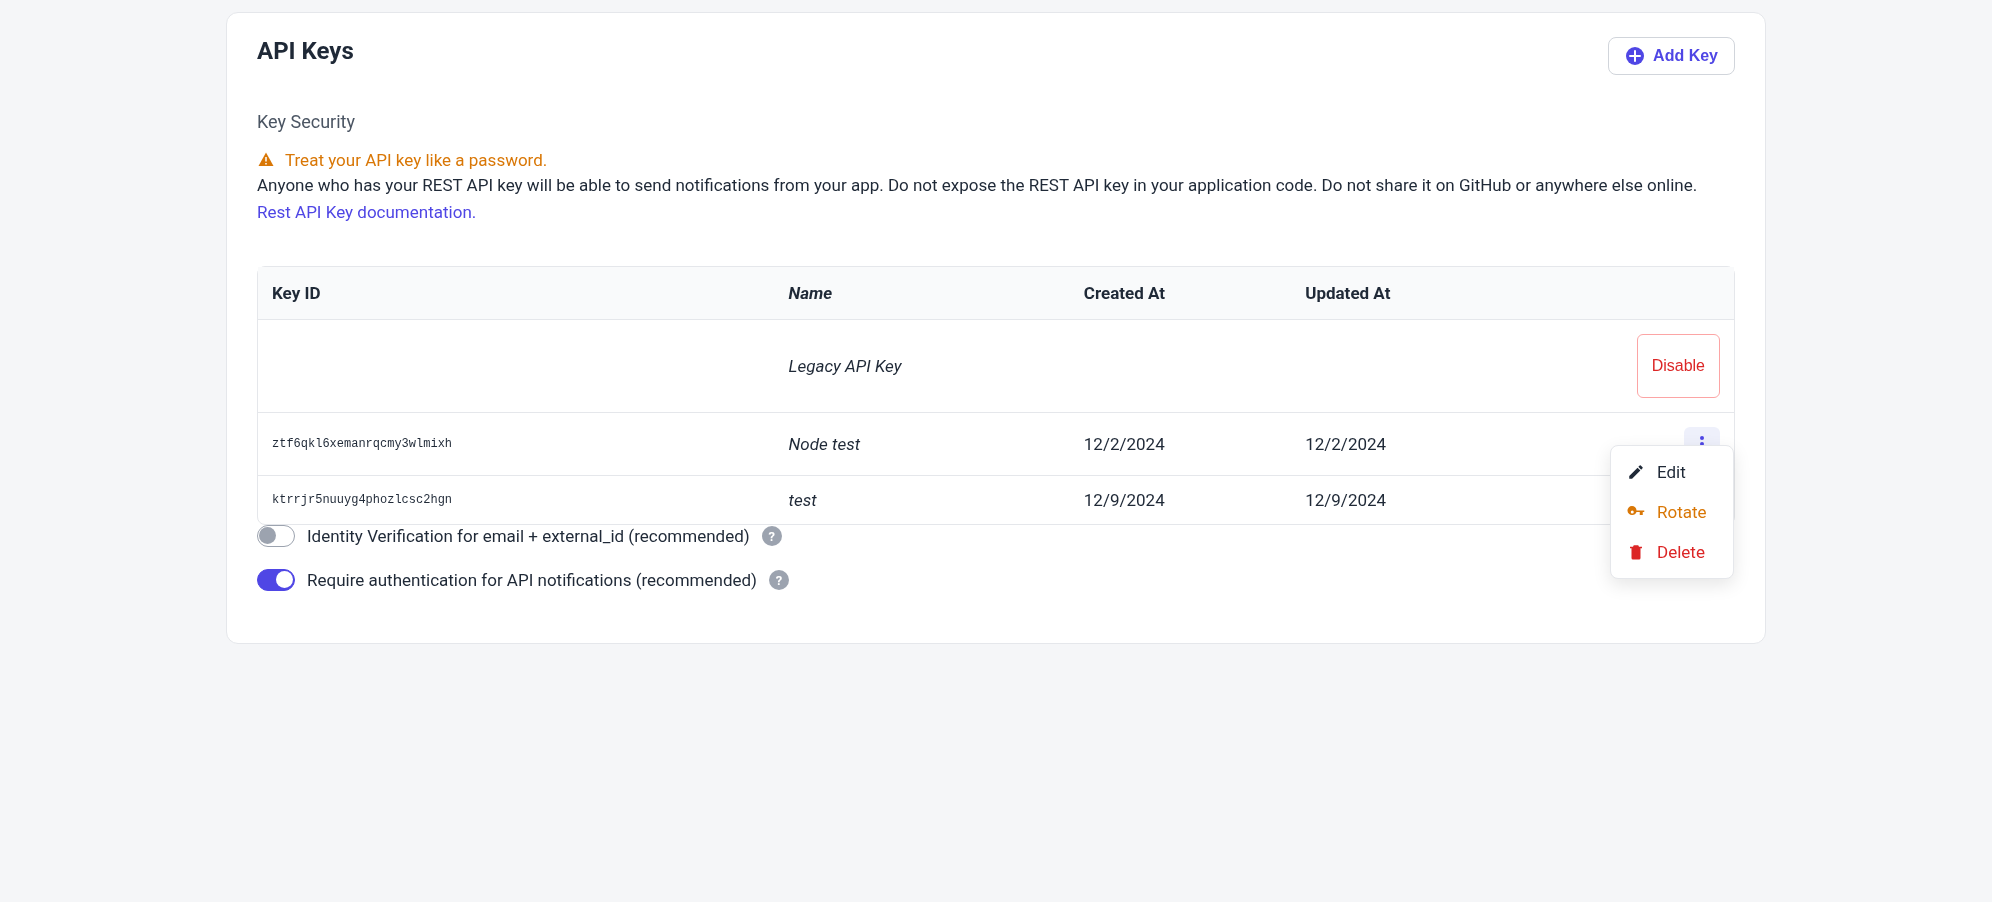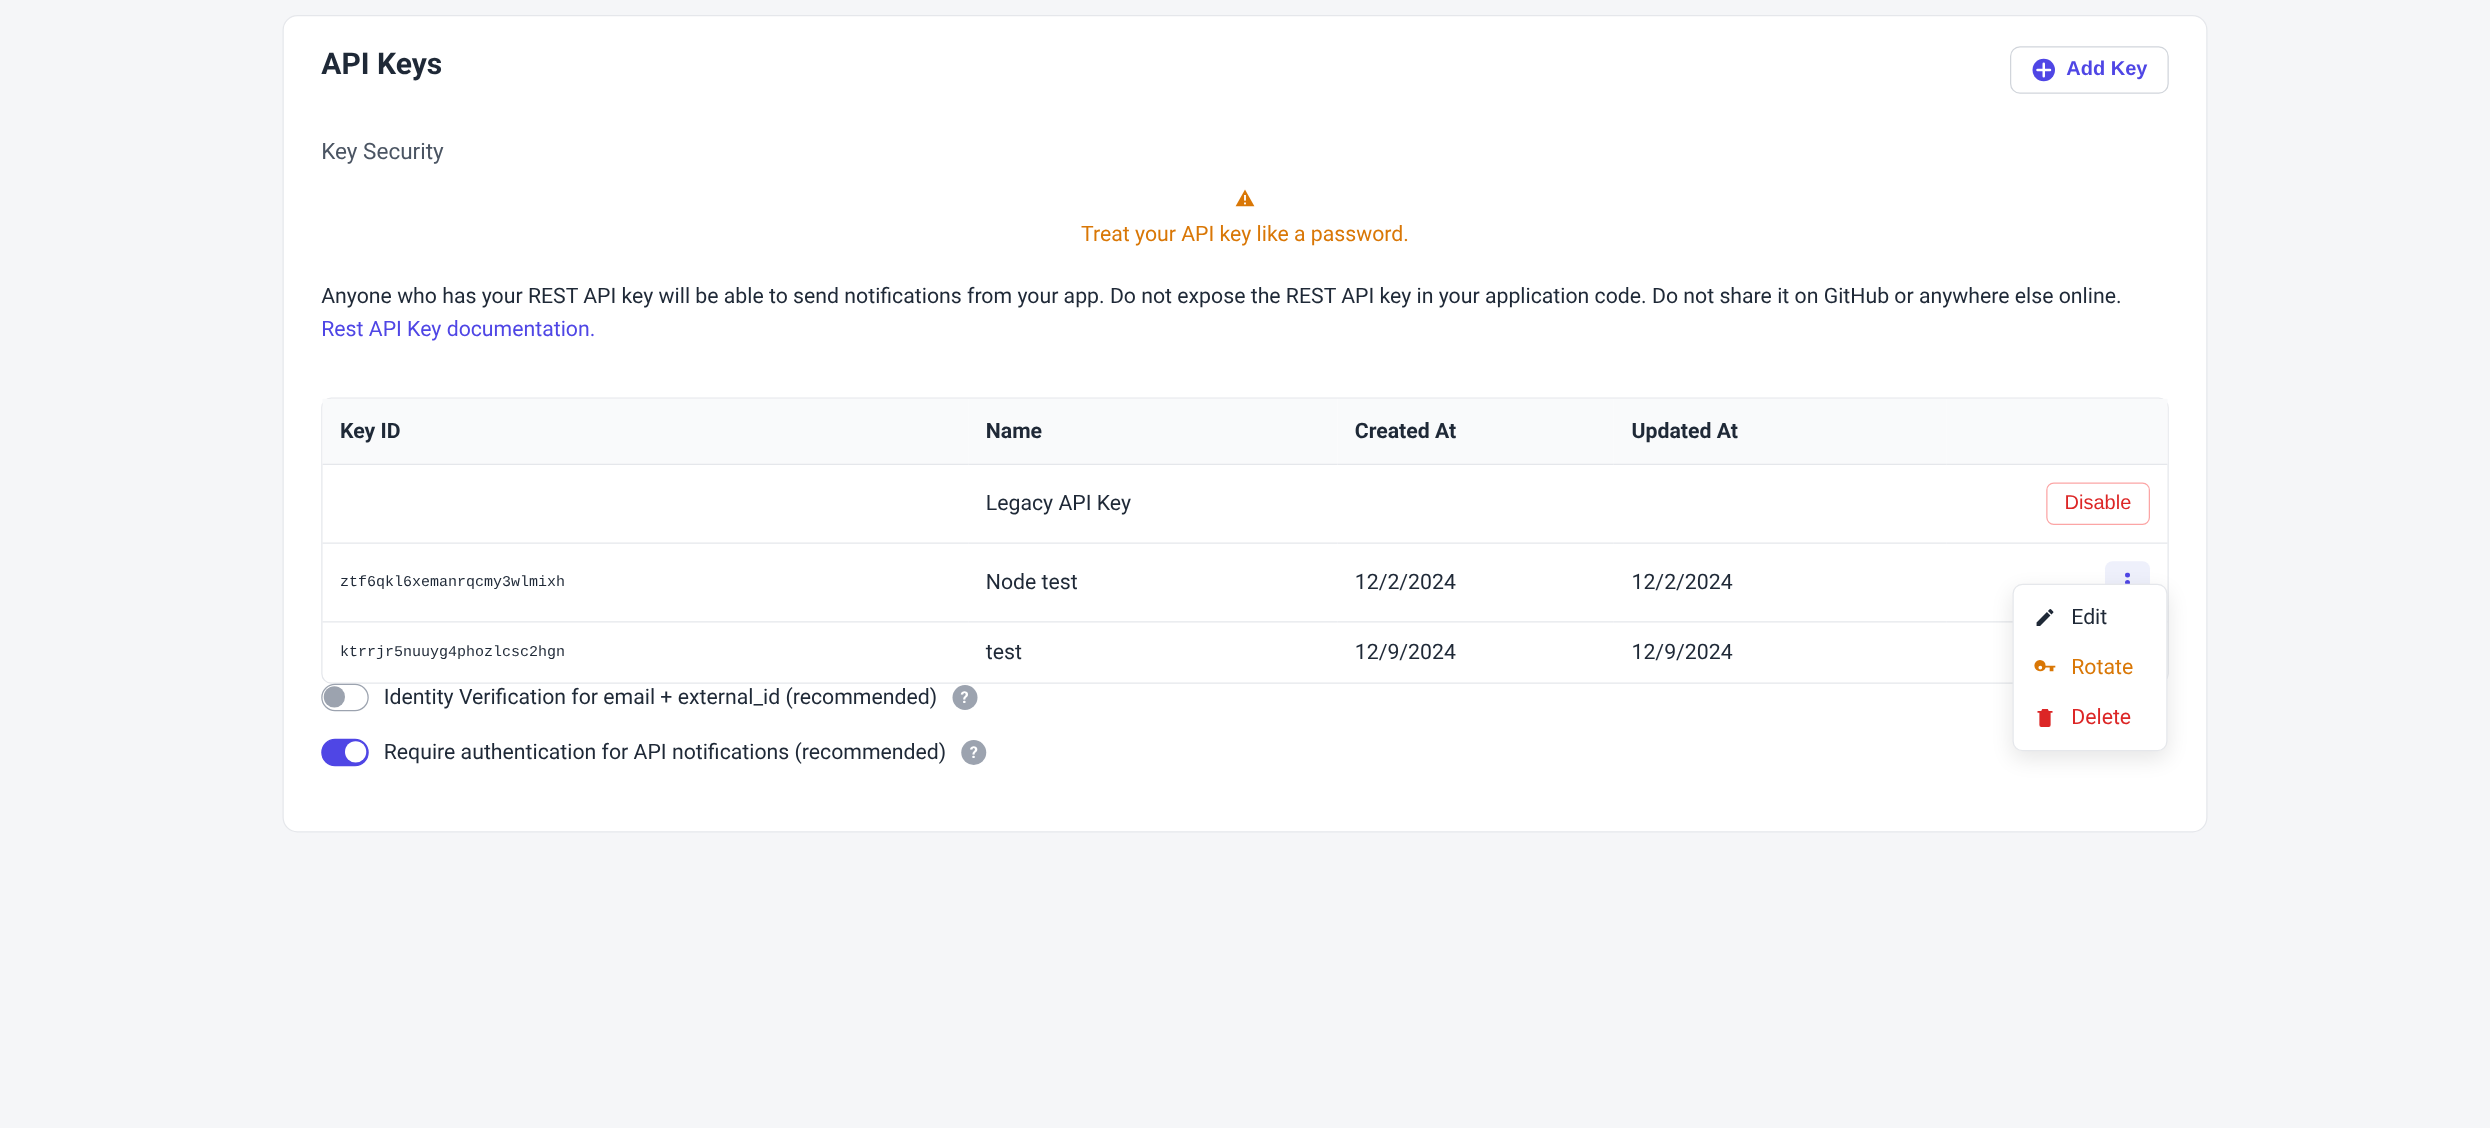--- a/index.html
+++ b/index.html
@@ -52,22 +52,21 @@
   font-size: 18px;
   color: #4b5563;
   font-weight: 400;
   margin-bottom: 18px;
   margin-top: 36px;
 }
 .warning-row {
   display: flex;
   align-items: center;
   gap: 10px;
-  margin-bottom: 26px;
-  flex-direction: column;
+  margin-bottom: 2px;
 }
 .warning-row svg {
   width: 18px;
   height: 18px;
   flex-shrink: 0;
 }
 .warning-text {
   color: #d97706;
   font-size: 17px;
 }
@@ -118,21 +117,21 @@
 .actions-cell {
   text-align: right;
   padding-right: 14px;
   position: relative;
 }
 .disable-btn {
   background: #fff;
   border: 1px solid #fca5a5;
   color: #dc2626;
   border-radius: 6px;
-  padding: 7px 14px;
+  padding: 22px 14px;
   font-size: 16px;
   cursor: pointer;
 }
 .kebab-btn {
   width: 36px;
   height: 34px;
   border: none;
   border-radius: 6px;
   background: #eef0fb;
   cursor: pointer;
@@ -216,21 +215,21 @@
   background: #9ca3af;
   color: #fff;
   font-size: 13px;
   font-weight: 700;
   display: inline-flex;
   align-items: center;
   justify-content: center;
   cursor: pointer;
 }
 th:nth-child(1), td:nth-child(1) { width: 35%; }
-th:nth-child(2), td:nth-child(2) { width: 20%; }
+th:nth-child(2), td:nth-child(2) { width: 20%; font-style: italic; }
 th:nth-child(3), td:nth-child(3) { width: 15%; }
 th:nth-child(4), td:nth-child(4) { width: 18%; }
 th:nth-child(5), td:nth-child(5) { width: 12%; }
 </style>
 </head>
 <body>
 
 <div class="card">
 
   <div class="header-row">

